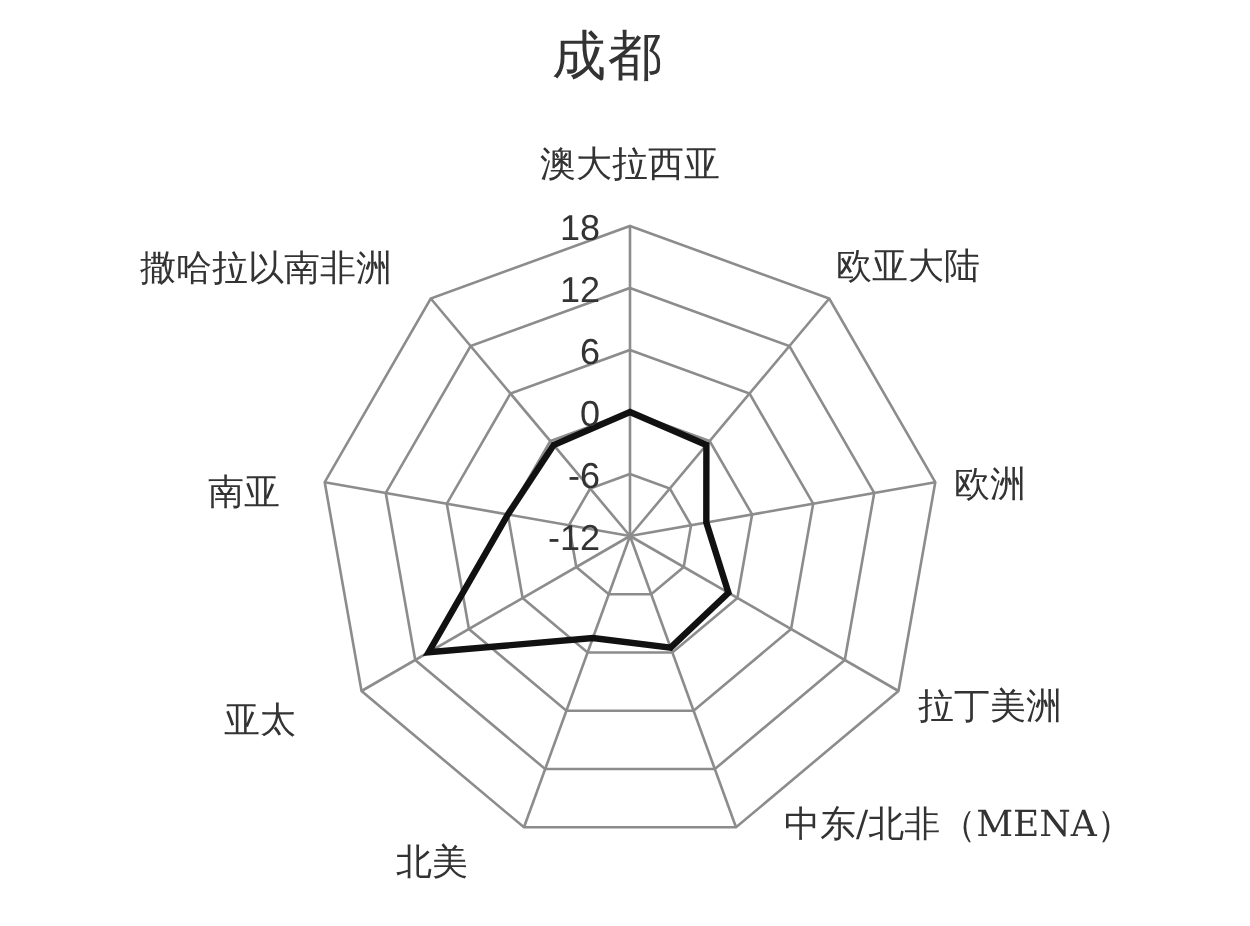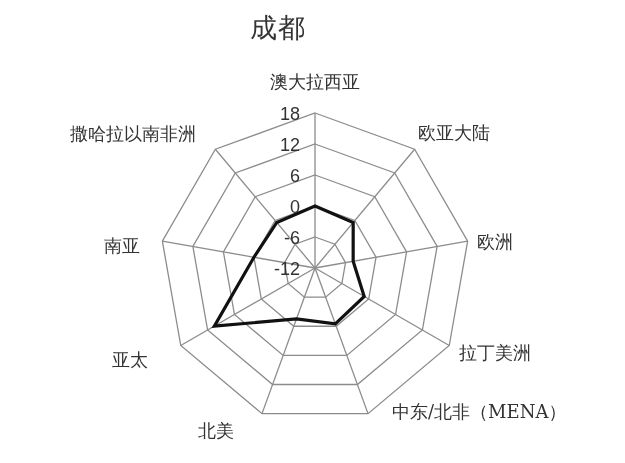--- a/index.html
+++ b/index.html
@@ -18,20 +18,21 @@
     #chart-title {
       position: absolute;
       left: 0;
       top: 10px;
       width: 556px;
       text-align: center;
       font-family: "DejaVu Serif", serif;
       font-size: 27px;
       color: #333333;
       letter-spacing: 1px;
+      padding-left: 26px;
     }
     #radar-svg {
       position: absolute;
       left: 0;
       top: 0;
     }
     .axis-label {
       font-family: "DejaVu Serif", serif;
       font-size: 18px;
       fill: #333333;

